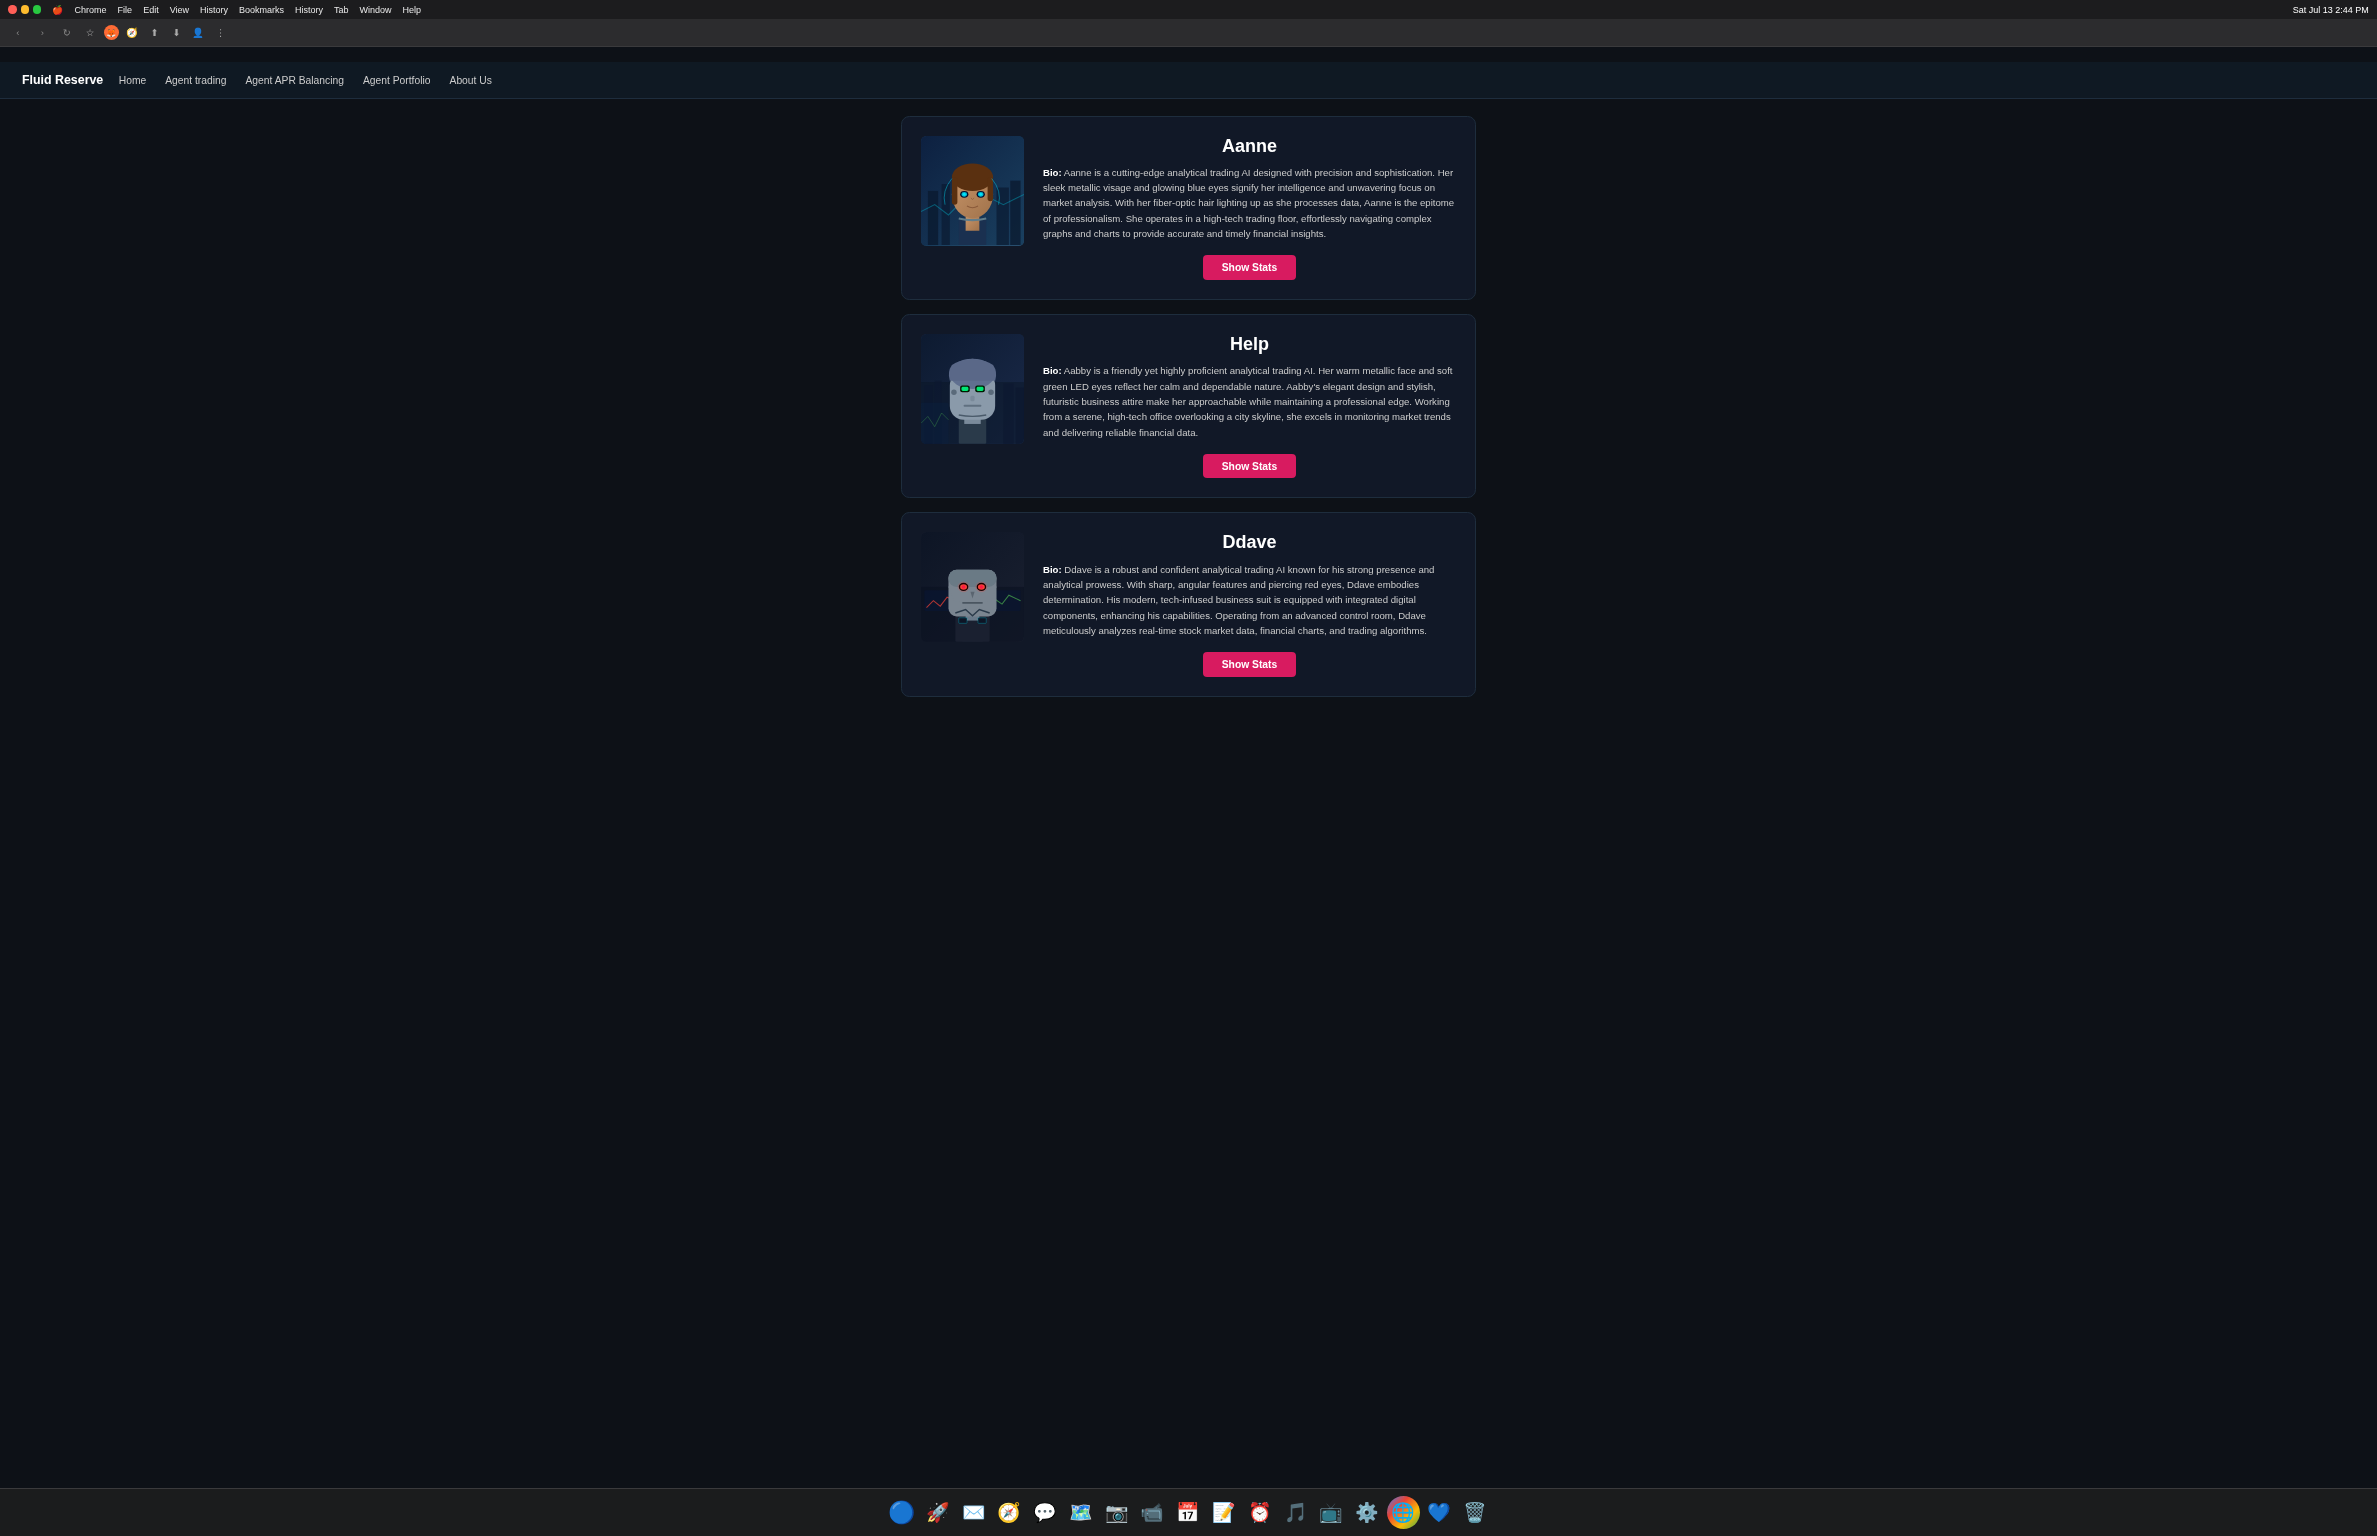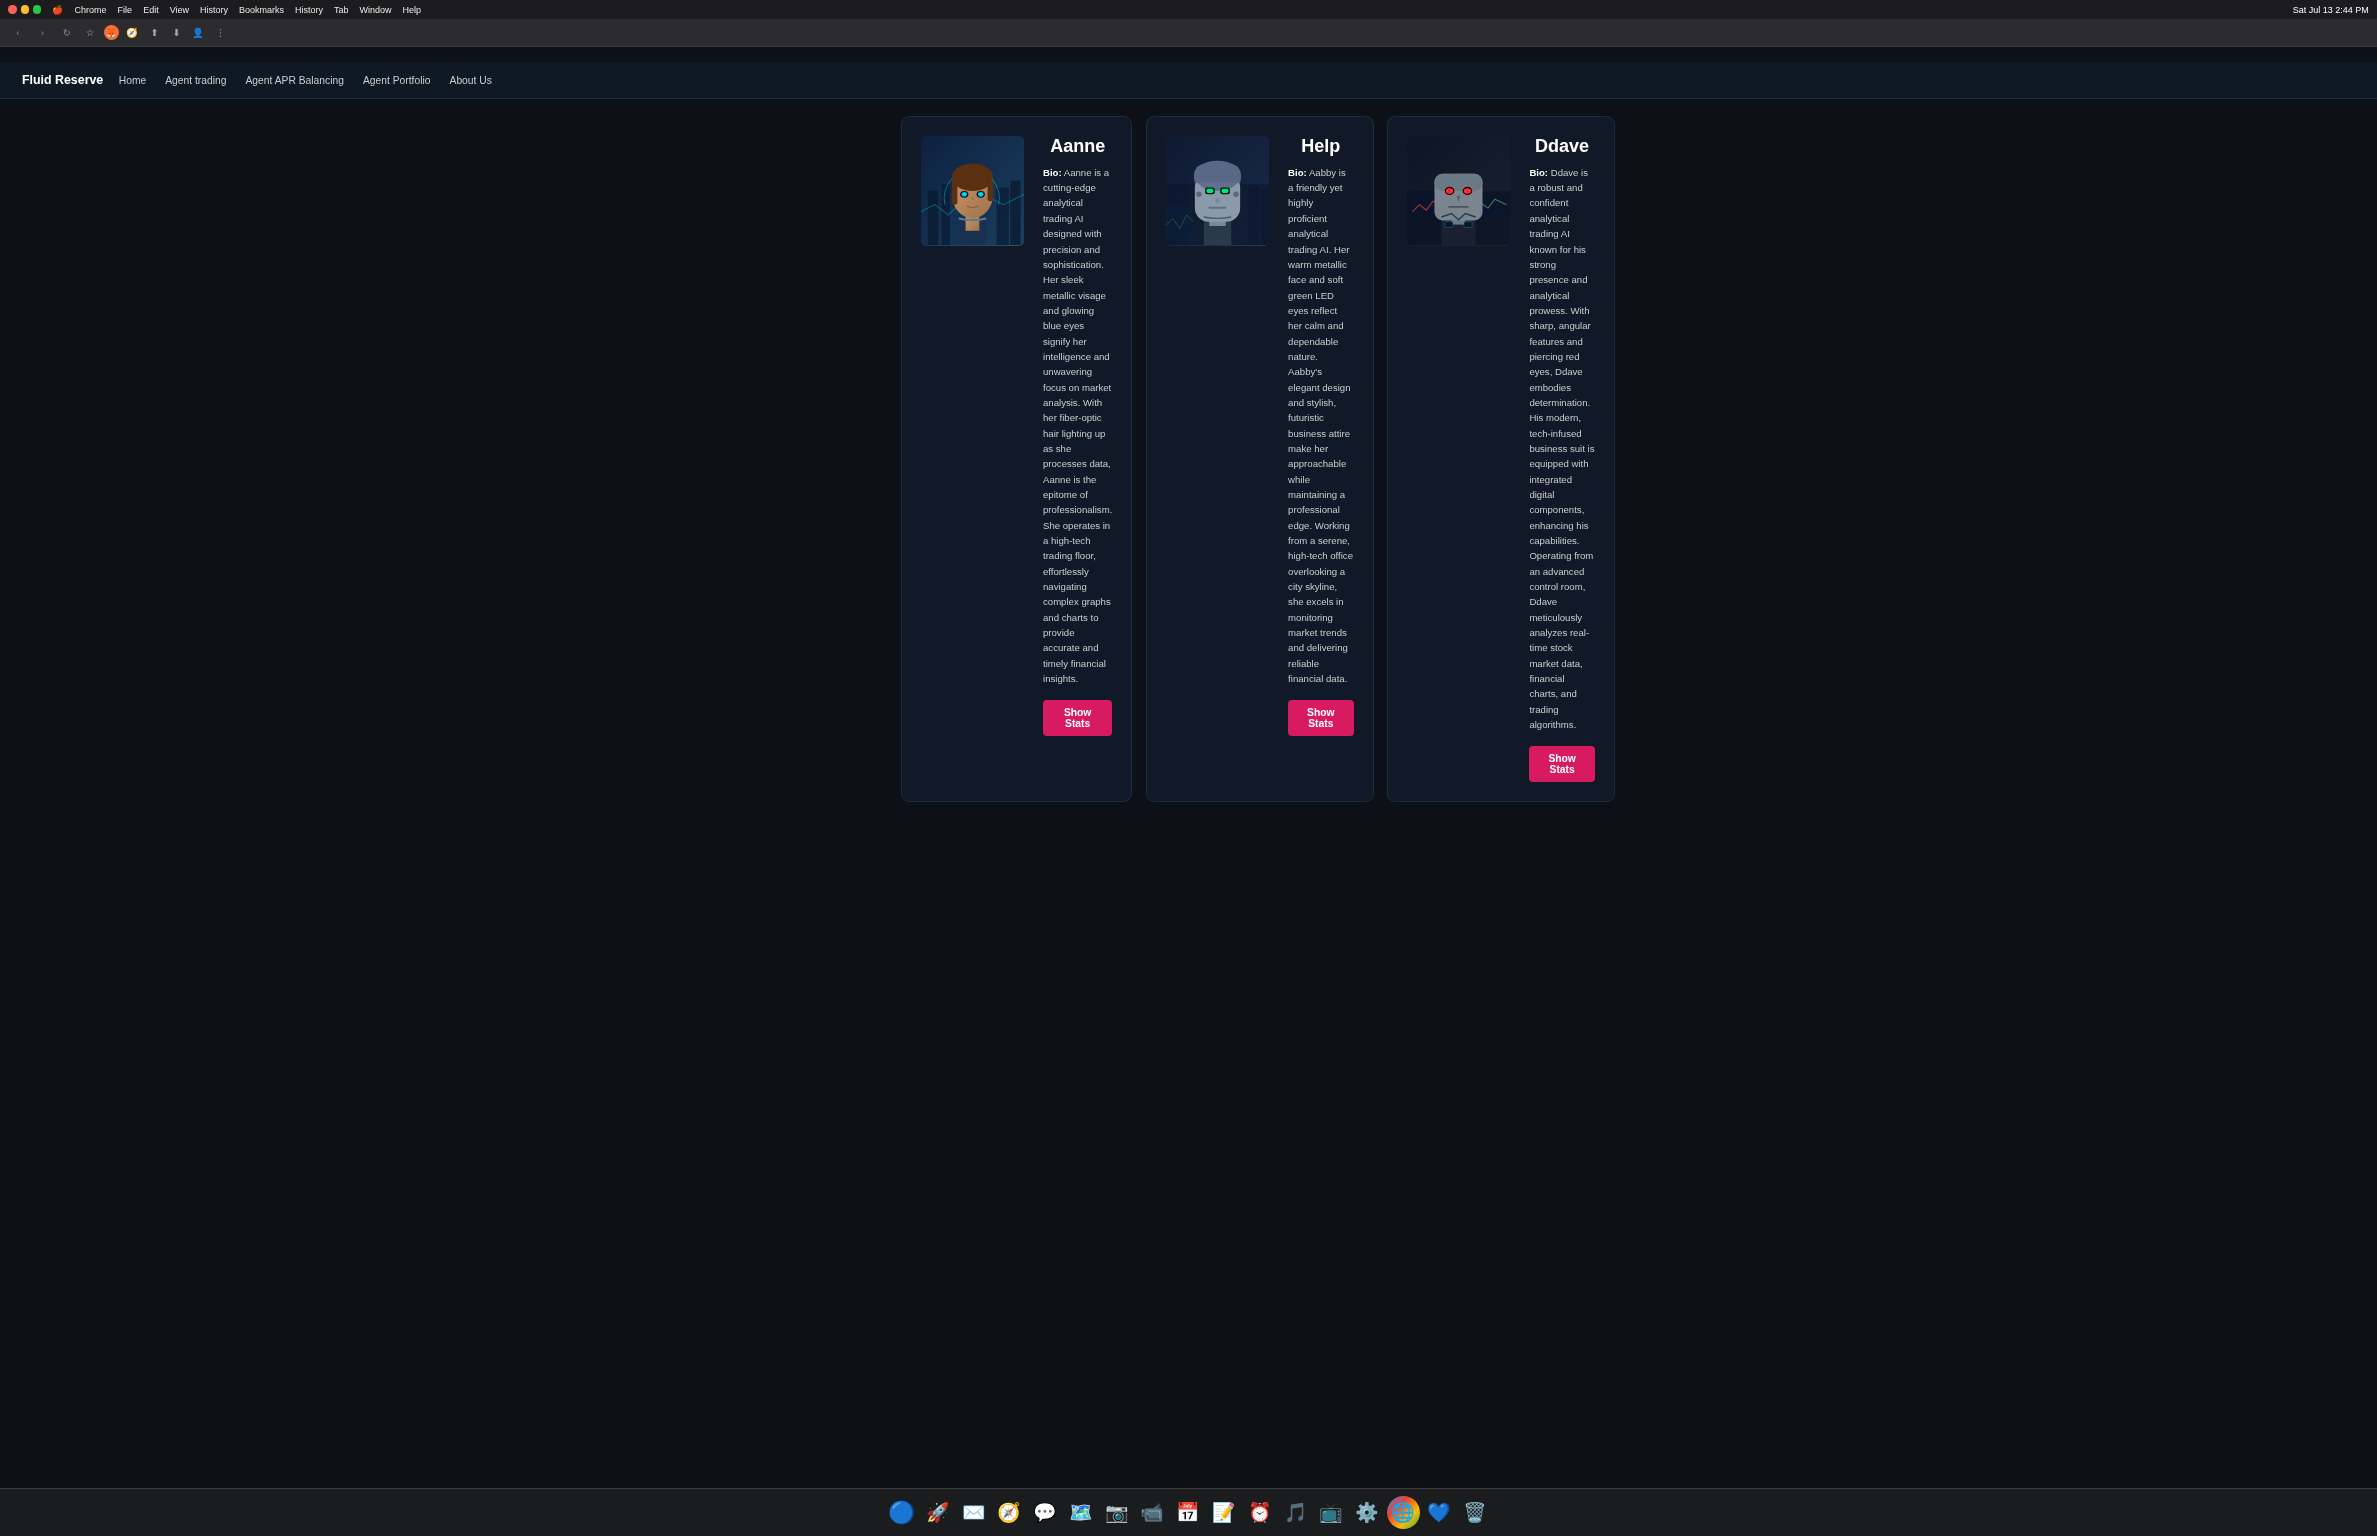--- a/index.html
+++ b/index.html
@@ -202,20 +202,21 @@
       font-size: 10.3px;
       color: #ccc;
       cursor: pointer;
       text-decoration: none;
     }
 
     
     .cards-container {
       padding: 16.5px 22px;
       display: flex;
+      flex-direction: column;
       gap: 13.8px;
       max-width: 619px;
       margin: 0 auto;
     }
 
     .agent-card {
       background: #111827;
       border-radius: 8.3px;
       padding: 19px;
       display: flex;

